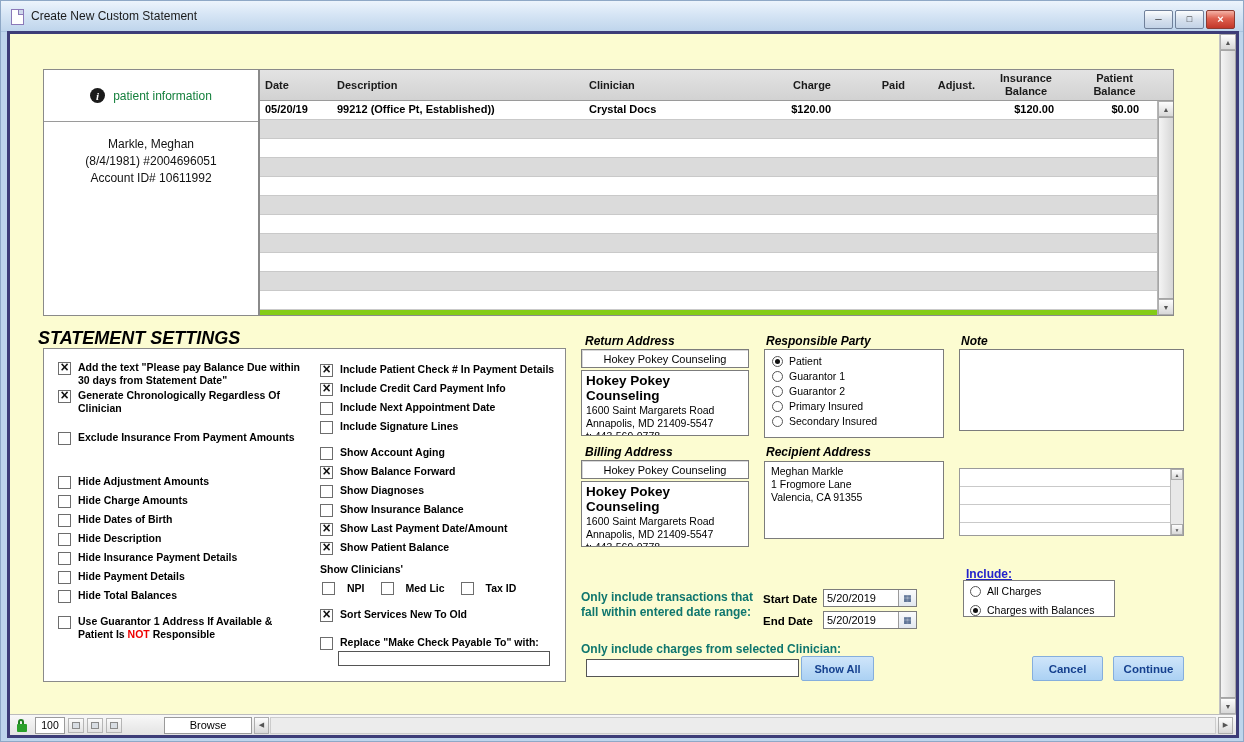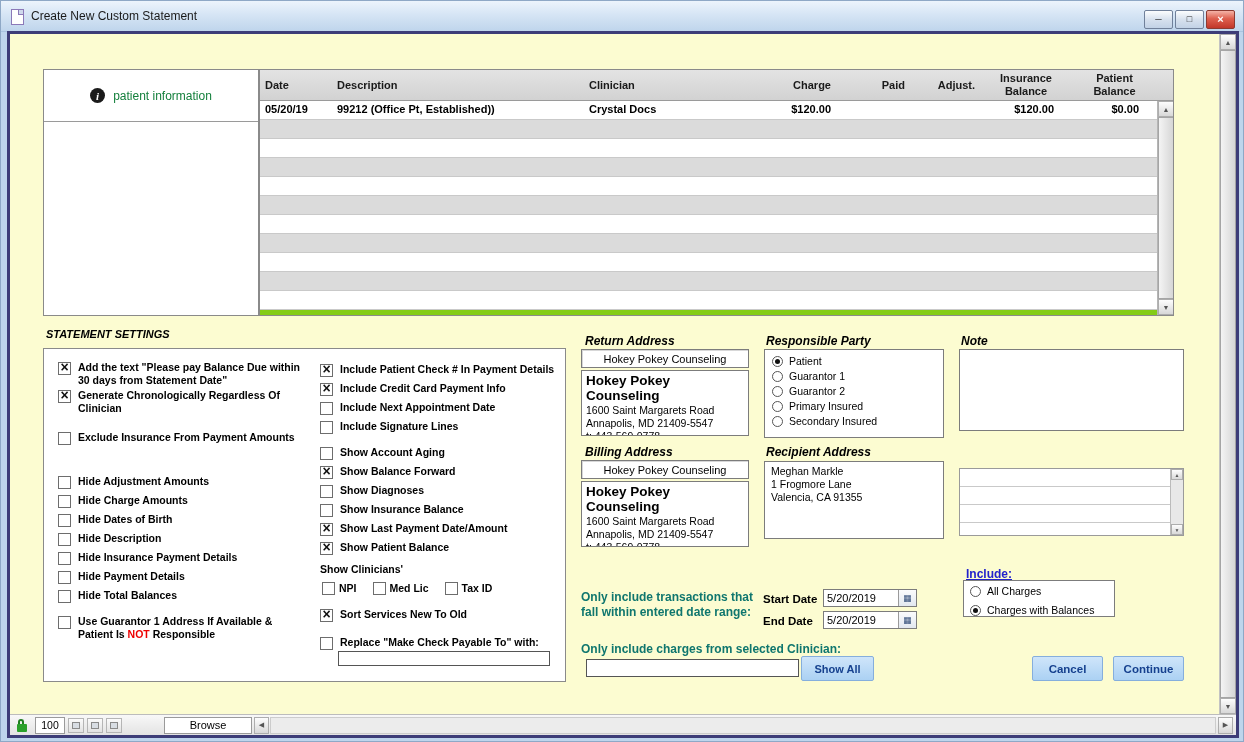--- a/index.html
+++ b/index.html
@@ -35,31 +35,31 @@
   .tbl-lower{flex:1;display:flex;overflow:hidden;}
   .tbl-rows{flex:1;}
   .tr{height:19px;display:flex;border-bottom:1px solid #c9c9c9;box-sizing:border-box;background:#fff;}
   .tr.alt{background:#dbdbdb;}
   .td{font-size:11px;padding:2px 5px;box-sizing:border-box;white-space:nowrap;overflow:hidden;}
   .td.num{text-align:right;}
   .td.numpad{text-align:right;padding-right:18px;}
   .c-date{width:72px;}.c-desc{width:252px;}.c-clin{width:180px;}.c-charge{width:72px;}.c-paid{width:74px;}.c-adj{width:70px;}.c-insb{width:92px;}.c-patb{width:85px;}
   .tbl-vscroll{width:16px;flex:none;border-left:1px solid #b5b5b5;background:#e8e8e8;display:flex;flex-direction:column;}
   
-  .settings-heading{position:absolute;left:36px;top:294px;font-style:italic;font-weight:bold;font-size:11px;}
+  .settings-heading{position:absolute;left:28px;top:294px;font-style:italic;font-weight:bold;font-size:18px;}
   .settingsbox{position:absolute;left:33px;top:314px;width:523px;height:334px;background:#fff;border:1px solid #8a8a8a;box-sizing:border-box;}
   .cb-item{position:absolute;display:flex;gap:7px;align-items:flex-start;}
   .col-l{left:14px;width:248px;}
   .col-m{left:276px;width:244px;}
   .cbx{margin-top:1px;width:11px;height:11px;flex:none;border:1px solid #6d6d6d;background:#fff;position:relative;box-sizing:content-box;}
   .cbx.on::before{content:"×";position:absolute;left:-1px;top:-4px;width:13px;text-align:center;font-size:14px;font-weight:bold;color:#111;}
   .cb-text{font-weight:bold;font-size:10.5px;line-height:12.5px;color:#000;}
   .plain-label{position:absolute;font-weight:bold;font-size:10.5px;}
   .ids-row{position:absolute;display:flex;gap:16px;}
-  .ids-row .cb-mini{display:flex;gap:4px;align-items:center;}
+  .ids-row .cb-mini{display:flex;gap:12px;align-items:center;}
   .replace-input{position:absolute;left:294px;top:302px;width:212px;height:15px;border:1px solid #555;background:#fff;box-sizing:border-box;font-size:10.5px;font-family:"Liberation Sans",sans-serif;padding:0 3px;}
   .red{color:#ee0000;}
   
   .sec-label{position:absolute;font-style:italic;font-weight:bold;font-size:12px;}
   .combo{position:absolute;width:168px;height:19px;background:#fff;border:1px solid #7c7c7c;box-sizing:border-box;display:flex;align-items:center;justify-content:center;font-size:11px;box-shadow:inset 1px 1px 0 #d7d7d7;}
   .addrbox{position:absolute;width:168px;height:66px;background:#fff;border:1px solid #7c7c7c;box-sizing:border-box;padding:2px 4px;overflow:hidden;}
   .addr-name{font-weight:bold;font-size:13.5px;line-height:15px;margin-bottom:1px;}
   .addr-line{font-size:10.5px;line-height:13px;}
   .rpbox{position:absolute;left:754px;top:315px;width:180px;height:89px;background:#fff;border:1px solid #7c7c7c;box-sizing:border-box;padding:5px 7px;display:flex;flex-direction:column;gap:3px;}
   .radio-row{display:flex;align-items:center;gap:6px;font-size:10.5px;line-height:12px;}
@@ -113,20 +113,25 @@
     </div>
   </div>
 
   <div class="form-frame">
     <div class="form-body">
 
       <div class="patientbox">
         <div class="p-head">
           <span class="info-icon">i</span>
           <span class="p-head-label">patient information</span>
+        </div>
+        <div class="p-lines">
+          <div>Markle, Meghan</div>
+          <div>(8/4/1981) #2004696051</div>
+          <div>Account ID# 10611992</div>
         </div>
       </div>
 
       <div class="tablebox">
         <div class="tbl-head">
           <div class="th c-date">Date</div>
           <div class="th c-desc">Description</div>
           <div class="th c-clin">Clinician</div>
           <div class="th c-charge num">Charge</div>
           <div class="th c-paid num">Paid</div>

